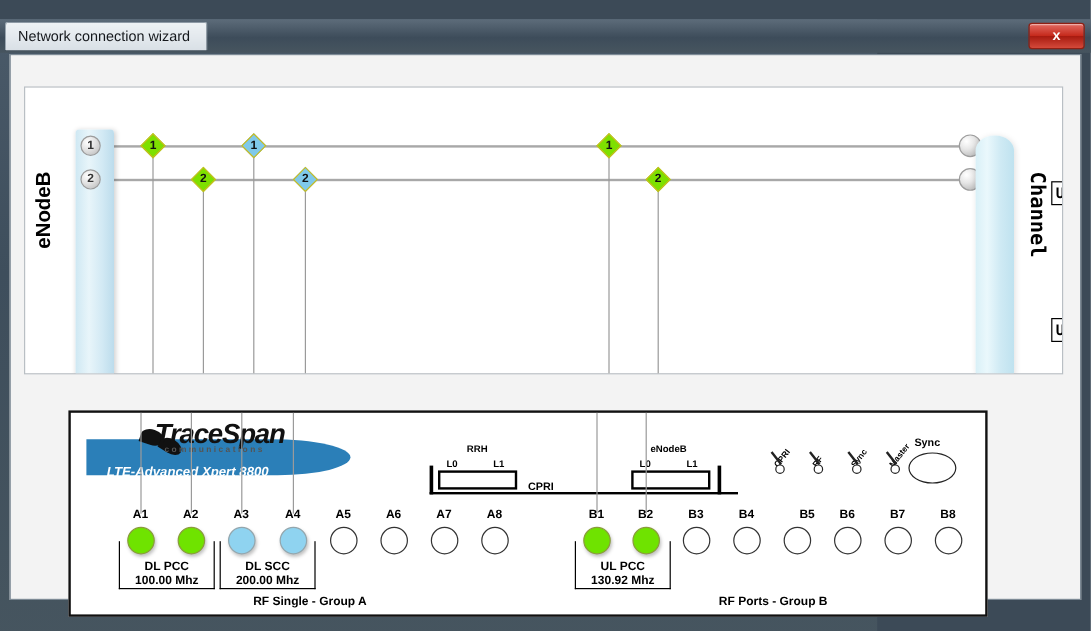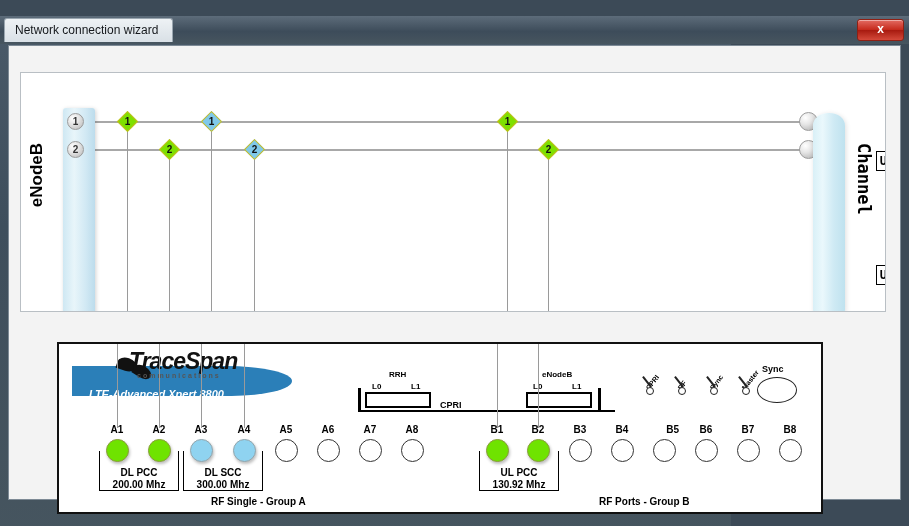--- a/index.html
+++ b/index.html
@@ -329,25 +329,25 @@
       <div class="rf-port" style="left:594px;top:95px;"></div>
       <div class="port-lbl" style="left:632px;top:80px;">B6</div>
       <div class="rf-port" style="left:636px;top:95px;"></div>
       <div class="port-lbl" style="left:674px;top:80px;">B7</div>
       <div class="rf-port" style="left:678px;top:95px;"></div>
       <div class="port-lbl" style="left:716px;top:80px;">B8</div>
       <div class="rf-port" style="left:720px;top:95px;"></div>
 
       <div class="bracket" style="left:40px;top:107px;width:80px;height:40px;"></div>
       <div class="cc-lbl" style="left:30px;top:123px;">DL PCC</div>
-      <div class="cc-lbl" style="left:30px;top:135px;">200.00 Mhz</div>
+      <div class="cc-lbl" style="left:30px;top:135px;">100.00 Mhz</div>
 
       <div class="bracket" style="left:124px;top:107px;width:80px;height:40px;"></div>
       <div class="cc-lbl" style="left:114px;top:123px;">DL SCC</div>
-      <div class="cc-lbl" style="left:114px;top:135px;">300.00 Mhz</div>
+      <div class="cc-lbl" style="left:114px;top:135px;">200.00 Mhz</div>
 
       <div class="bracket" style="left:420px;top:107px;width:80px;height:40px;"></div>
       <div class="cc-lbl" style="left:410px;top:123px;">UL PCC</div>
       <div class="cc-lbl" style="left:410px;top:135px;">130.92 Mhz</div>
 
       <div class="group-lbl" style="left:152px;top:152px;">RF Single - Group A</div>
       <div class="group-lbl" style="left:540px;top:152px;">RF Ports - Group B</div>
     </div>
   </div>
 

